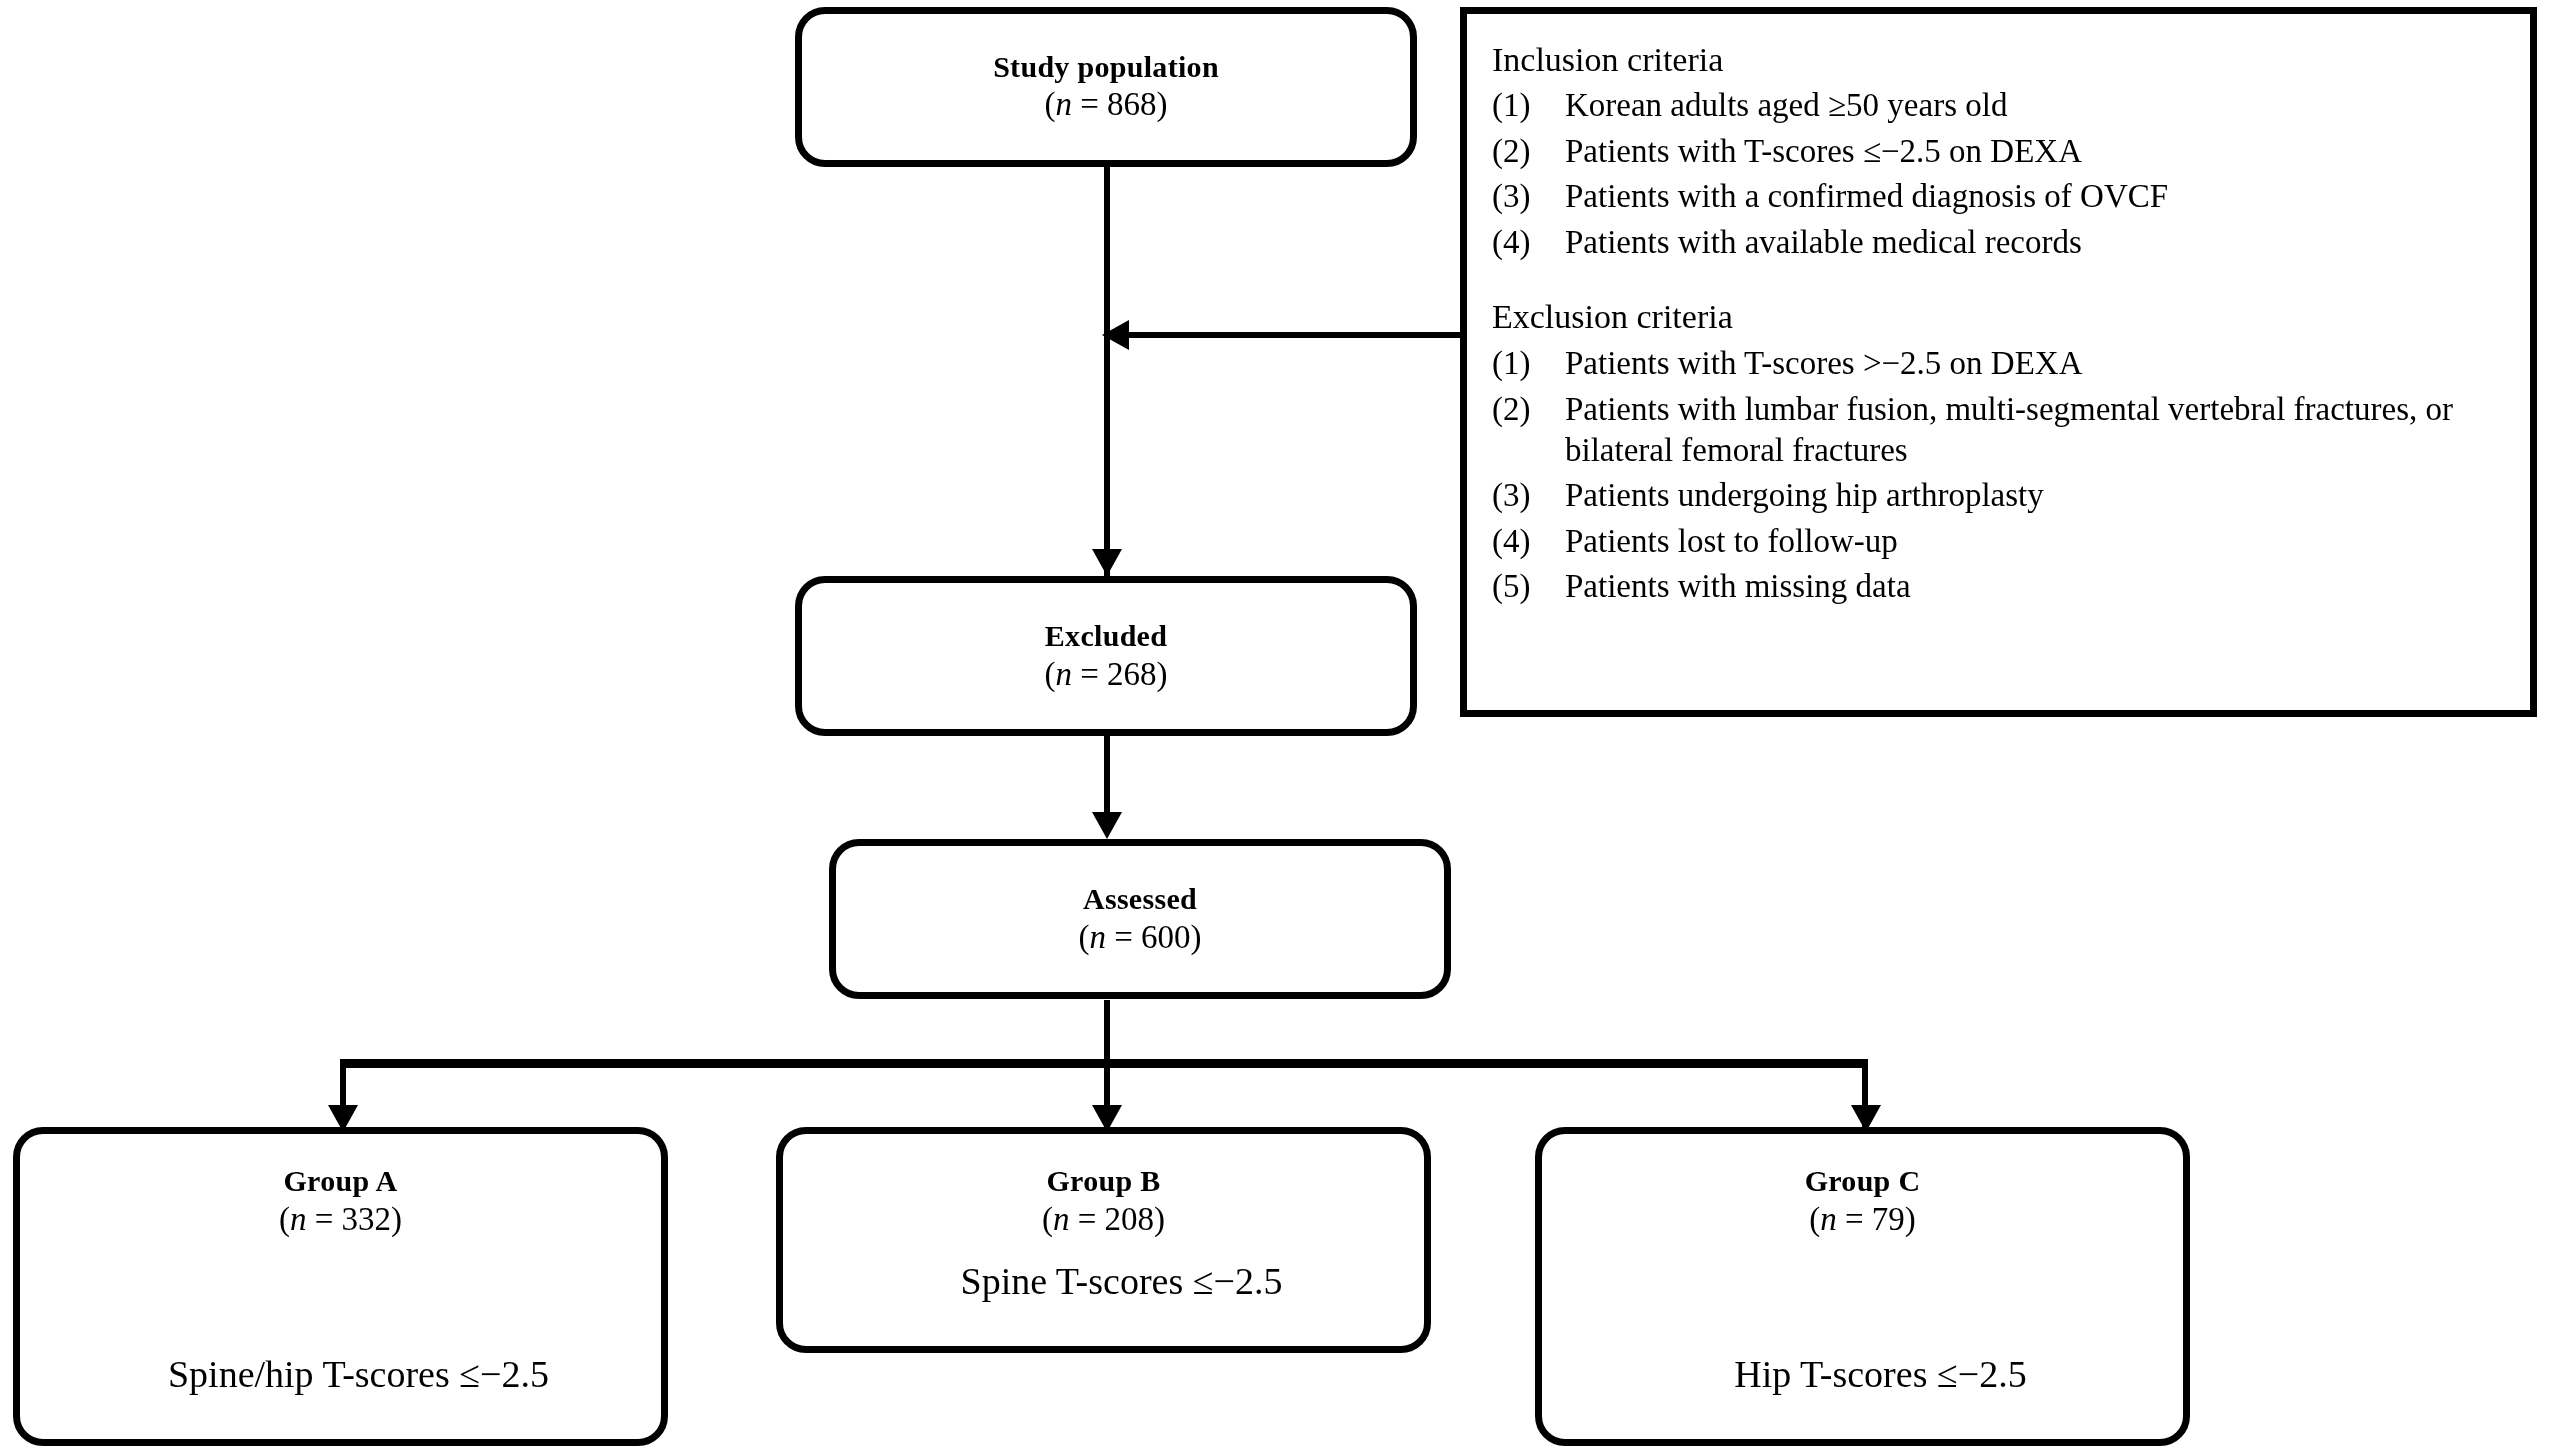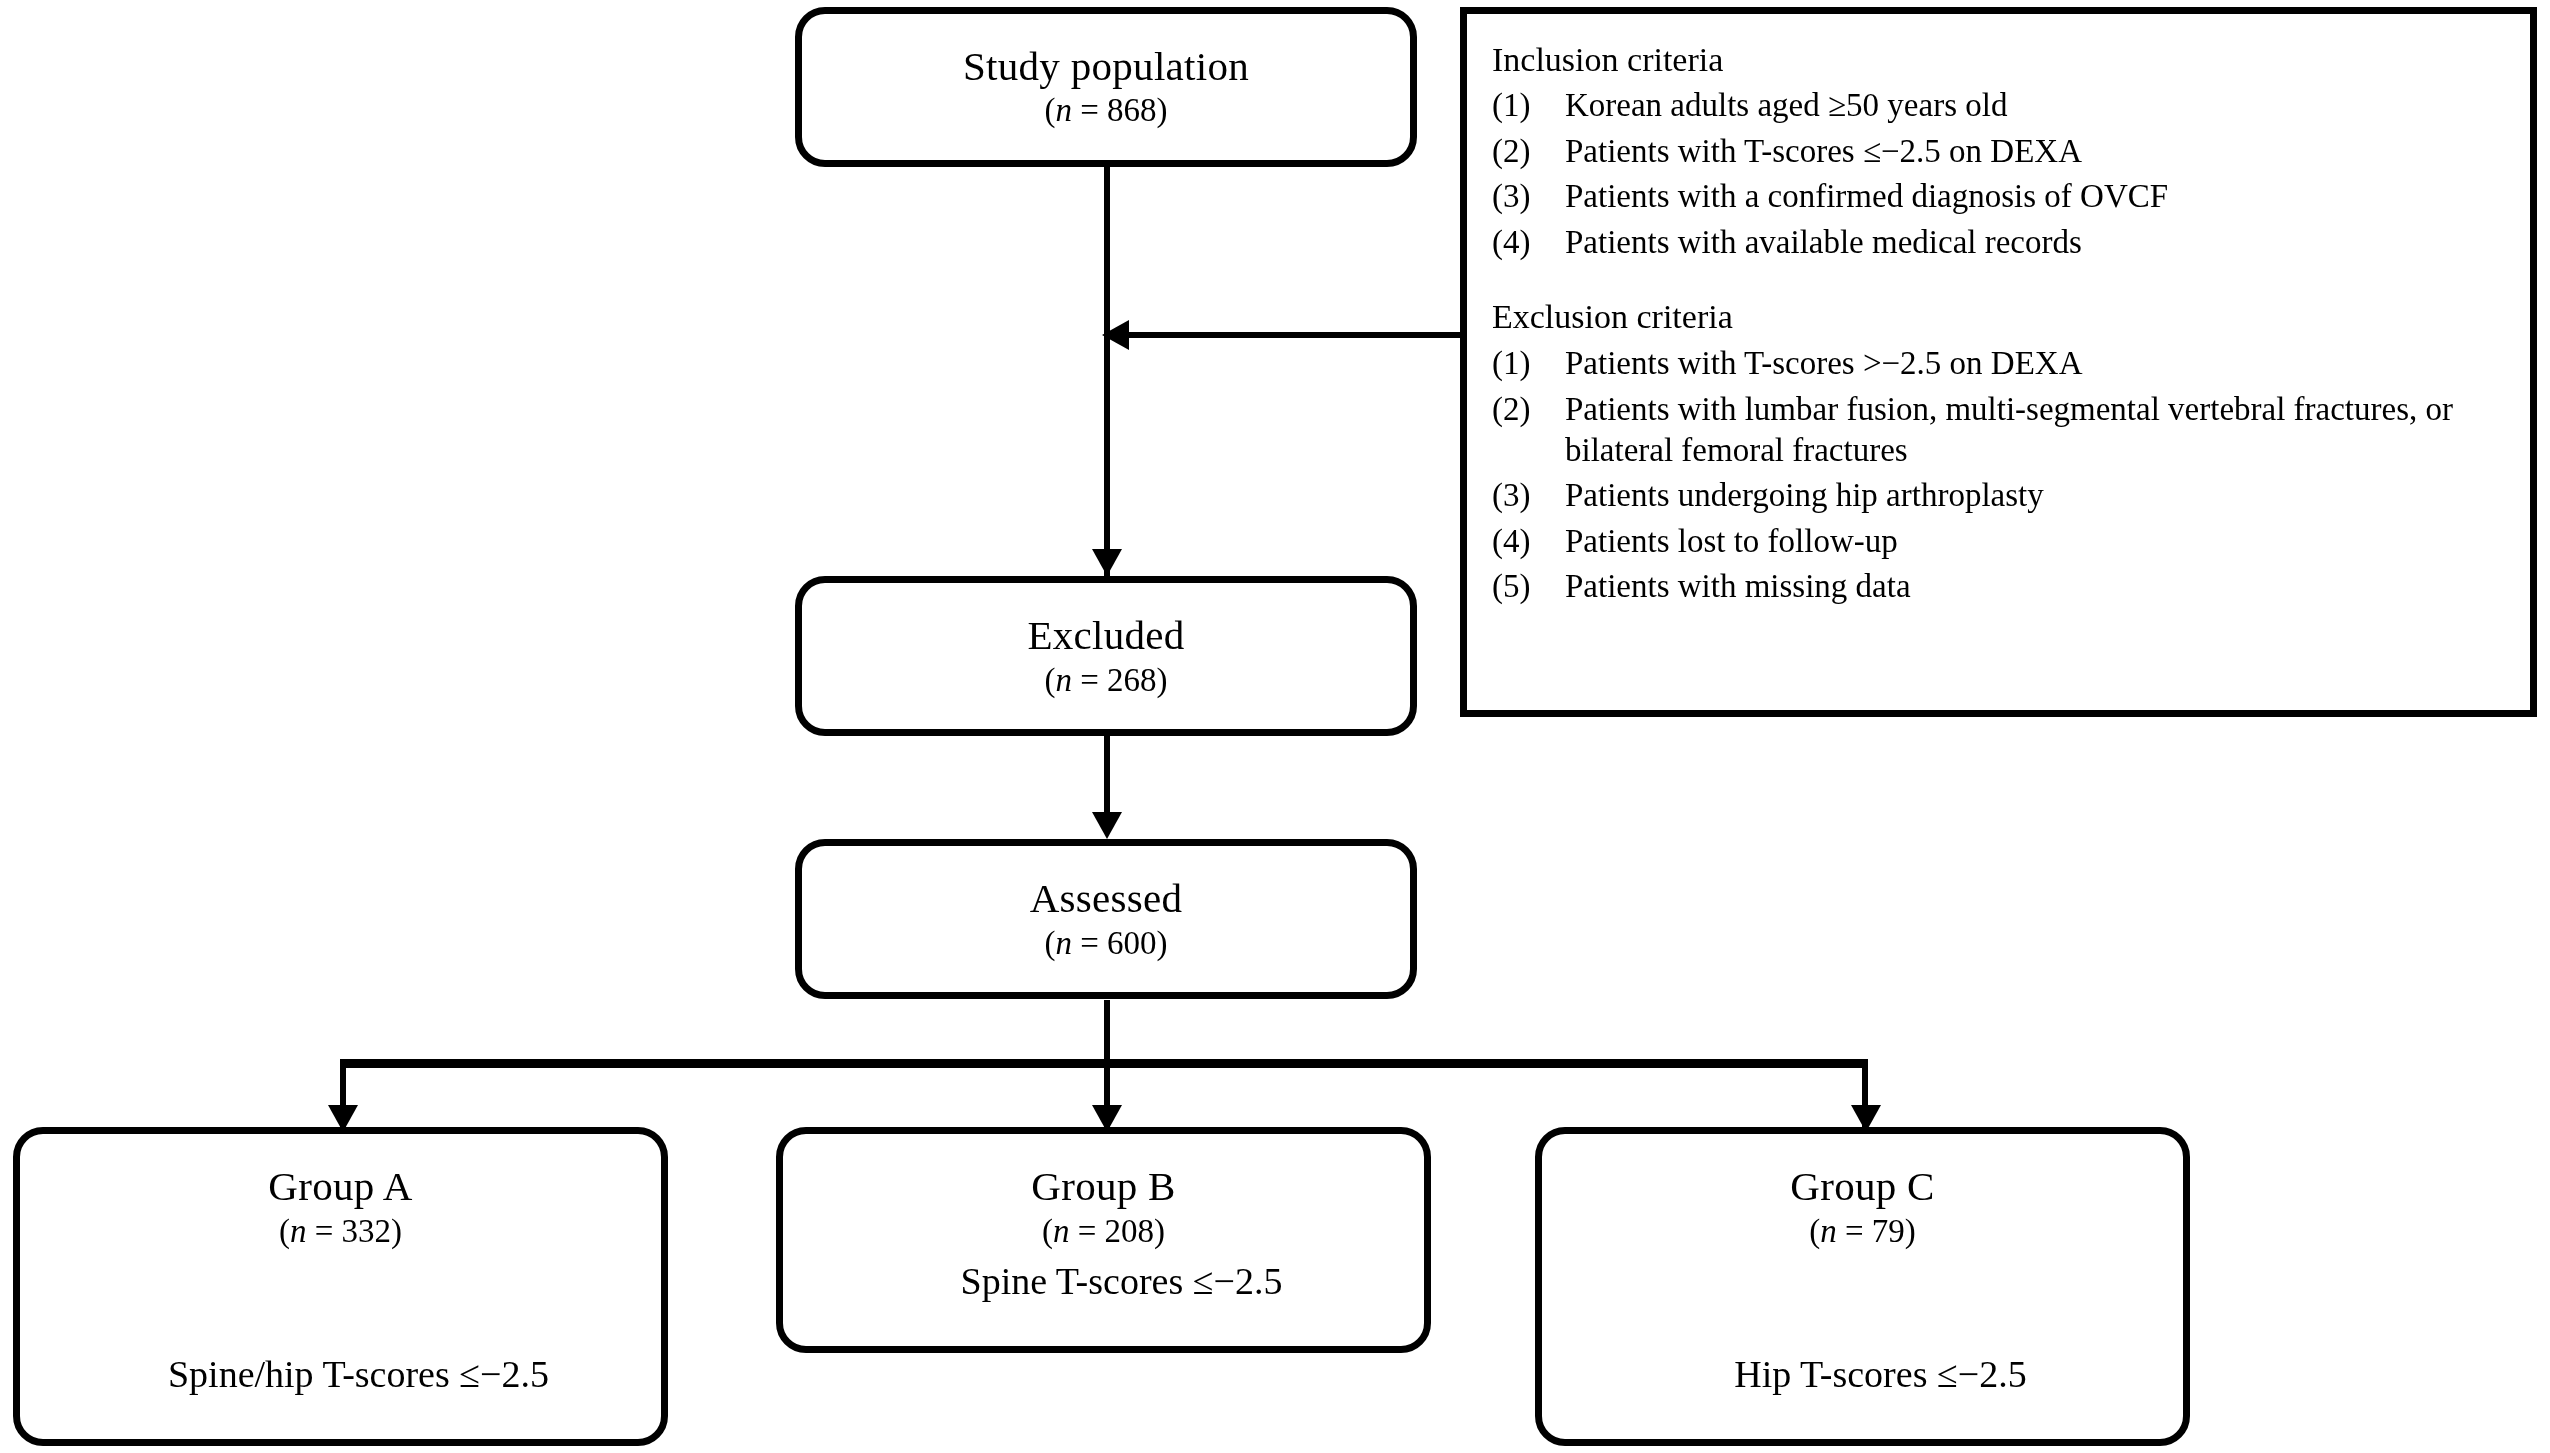--- a/index.html
+++ b/index.html
@@ -24,22 +24,22 @@
     background: #ffffff;
     border: 7.2px solid #000000;
     border-radius: 30px;
     display: flex;
     flex-direction: column;
     align-items: center;
     justify-content: center;
     text-align: center;
   }
   .node .title {
-    font-weight: normal;
-    font-size: 41px;
+    font-weight: bold;
+    font-size: 30px;
     line-height: 1.12;
     letter-spacing: 0.3px;
   }
   .node .count {
     font-size: 33px;
     line-height: 1.12;
     margin-top: 3px;
   }
   .node .count .ital {
     font-style: italic;
@@ -200,21 +200,21 @@
   </div>
 
   <div class="node" style="left:795px; top:576px; width:622px; height:160px;">
     <div class="title">Excluded</div>
     <div class="count"><span>(</span><span class="ital">n</span><span> = </span><span>268</span><span>)</span></div>
   </div>
 
   <div class="vline" style="left:1104px; top:736px; height:85px;"></div>
   <div class="arrow-down" style="left:1092px; top:812px;"></div>
 
-  <div class="node" style="left:795px; top:839px; width:622px; height:160px;">
+  <div class="node" style="left:829px; top:839px; width:622px; height:160px;">
     <div class="title">Assessed</div>
     <div class="count"><span>(</span><span class="ital">n</span><span> = </span><span>600</span><span>)</span></div>
   </div>
 
   <div class="vline" style="left:1104px; top:1000px; height:64px;"></div>
   <div class="hbar" style="left:342px; top:1059px; width:1525px;"></div>
 
   <div class="vline" style="left:340px; top:1059px; height:72px;"></div>
   <div class="arrow-down" style="left:328px; top:1105px;"></div>
 

